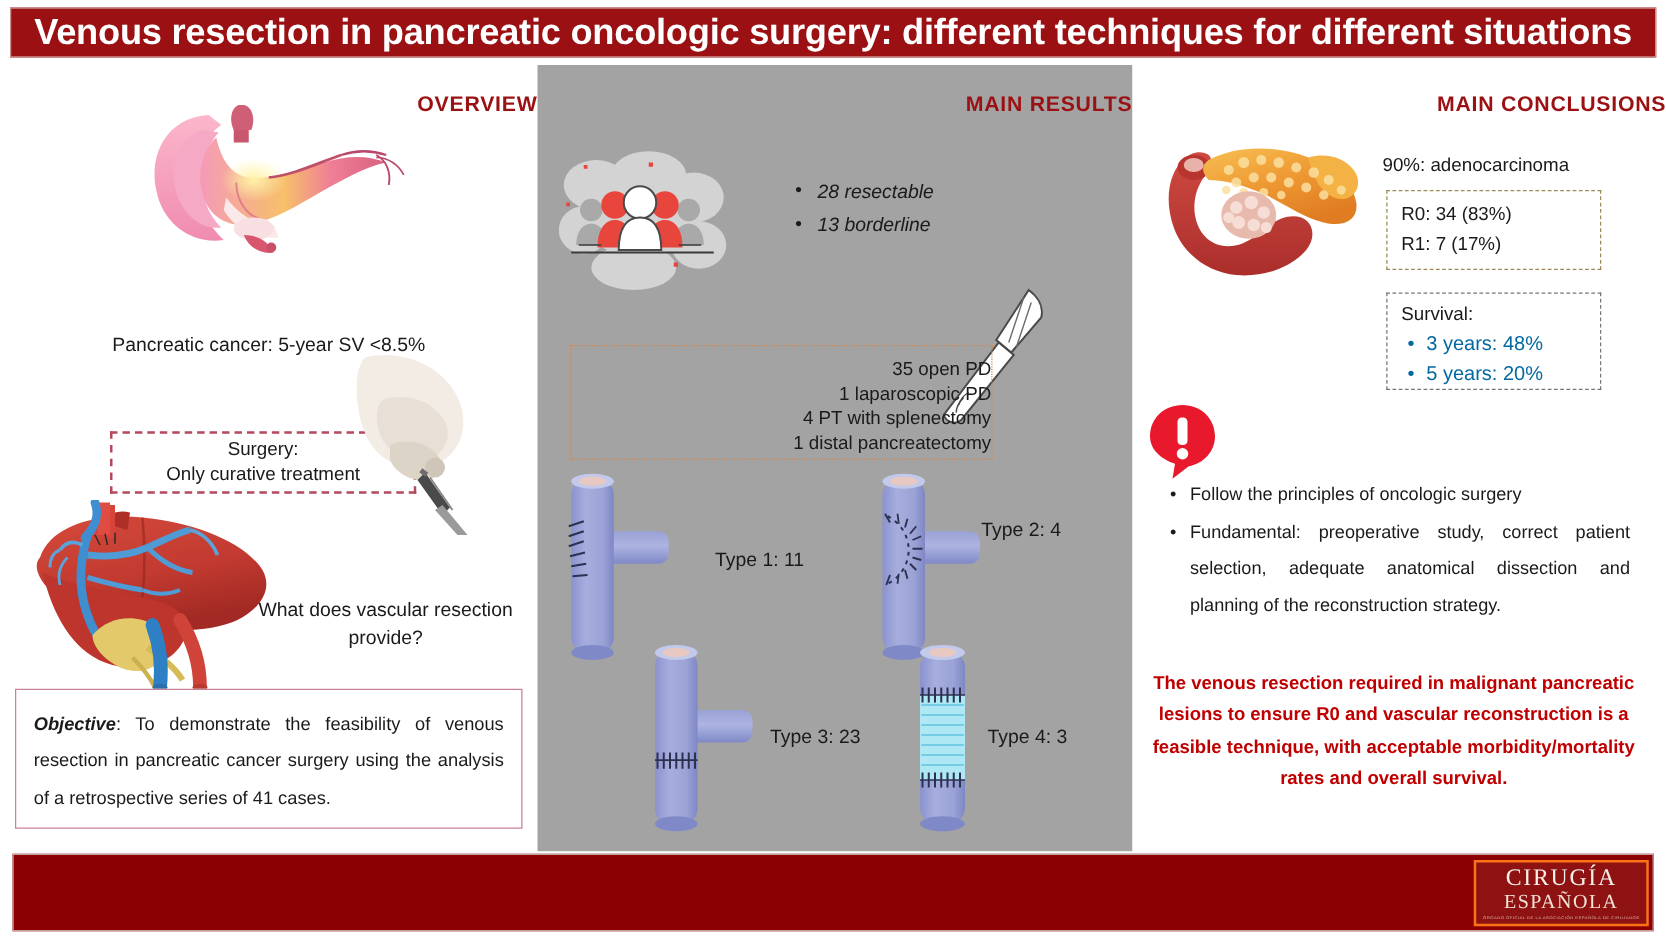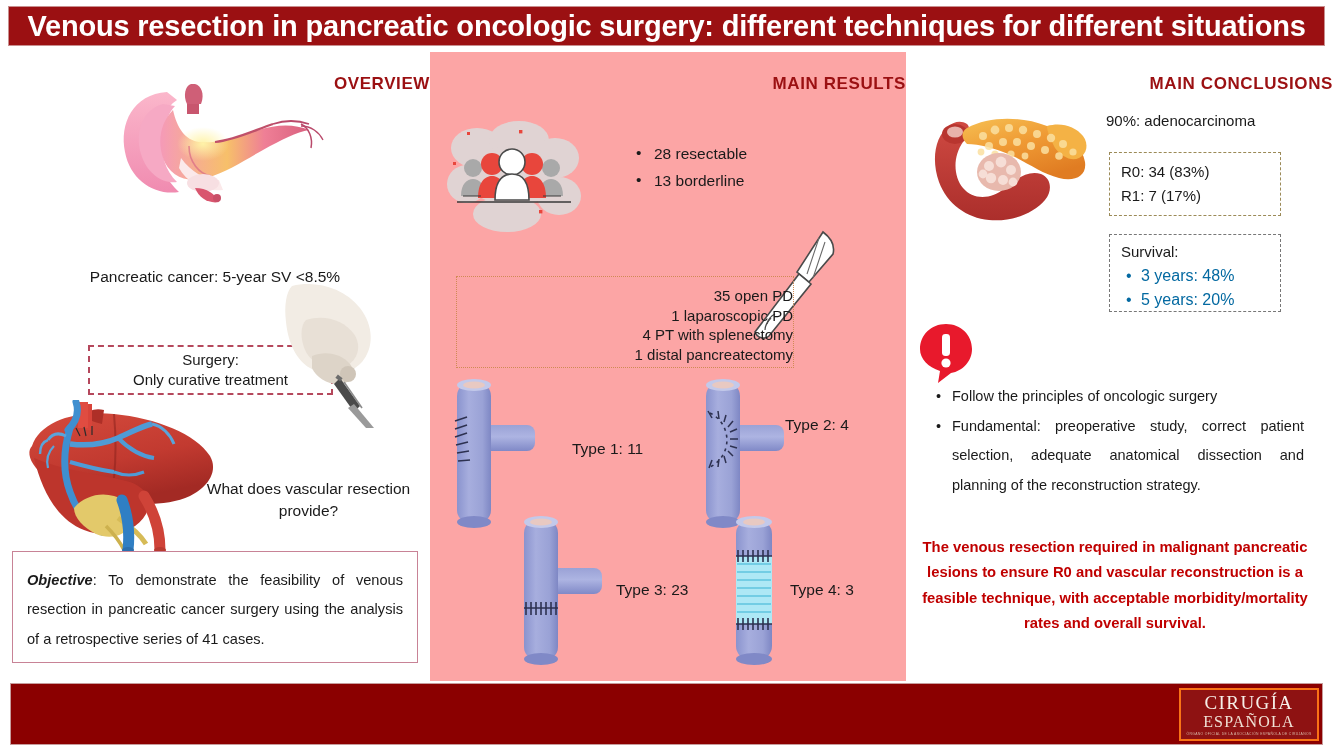--- a/index.html
+++ b/index.html
@@ -20,21 +20,21 @@
     box-sizing:border-box;
   }
   .title-bar .title-text{
     color:#ffffff;font-size:29px;font-weight:bold;
     letter-spacing:-0.2px;white-space:nowrap;
   }
 
   
   .col{position:absolute;top:52px;box-sizing:border-box;}
   .col-left   {left:0px;  width:430px; height:629px; background:#ffffff;}
-  .col-mid    {left:430px;width:476px; height:629px; background:#fca5a5;}
+  .col-mid    {left:430px;width:476px; height:629px; background:#a3a3a3;}
   .col-right  {left:906px;width:427px; height:629px; background:#ffffff;}
 
   .col-head{
     width:100%;text-align:right;
     color:#9B1012;font-weight:bold;font-size:17px;
     letter-spacing:0.6px;margin-top:22px;
   }
 
   
   .pancreas-art{
@@ -66,21 +66,21 @@
   .box-objective p{
     margin:0;font-size:14.6px;color:#1a1a1a;line-height:2.02;
     text-align:justify;
   }
   .box-objective .obj-kw{font-weight:bold;font-style:italic;}
 
   
   .people-art{position:absolute;left:447px;top:118px;width:135px;height:120px;}
   .stats-block{position:absolute;left:632px;top:145px;width:250px;}
   .stats-block .stats-title{font-size:15.5px;color:#1a1a1a;margin-bottom:9px;}
-  .stats-block ul{margin:0;padding-left:22px;list-style:none;}
+  .stats-block ul{margin:0;padding-left:22px;list-style:none;font-style:italic;}
   .stats-block li{
     font-size:15.5px;color:#1a1a1a;margin-bottom:9px;position:relative;
   }
   .stats-block li:before{
     content:"•";position:absolute;left:-18px;top:-1px;
   }
   .box-procedures{
     position:absolute;left:456px;top:276px;width:338px;height:92px;
     border:1.6px dotted #d08a55;box-sizing:border-box;padding:9px 0 0 14px;
     background:transparent;
@@ -90,21 +90,21 @@
   .scalpel-art{position:absolute;left:745px;top:228px;width:100px;height:130px;}
 
   .vein-fig{position:absolute;}
   .vein-lbl{
     position:absolute;font-size:15.5px;color:#1a1a1a;white-space:nowrap;
   }
 
   
   .pancreas2-art{position:absolute;left:925px;top:108px;width:170px;height:125px;}
   .lbl-adeno{
-    position:absolute;left:1106px;top:112px;font-size:15px;color:#1a1a1a;
+    position:absolute;left:1106px;top:124px;font-size:15px;color:#1a1a1a;
     white-space:nowrap;
     text-align:right;
   }
   .box-r{
     position:absolute;left:1109px;top:152px;width:172px;height:64px;
     border:1.6px dashed #9b8a57;box-sizing:border-box;
     padding:7px 0 0 11px;background:#ffffff;
   }
   .box-r div{font-size:15px;color:#1a1a1a;line-height:1.62;}
   .box-survival{

